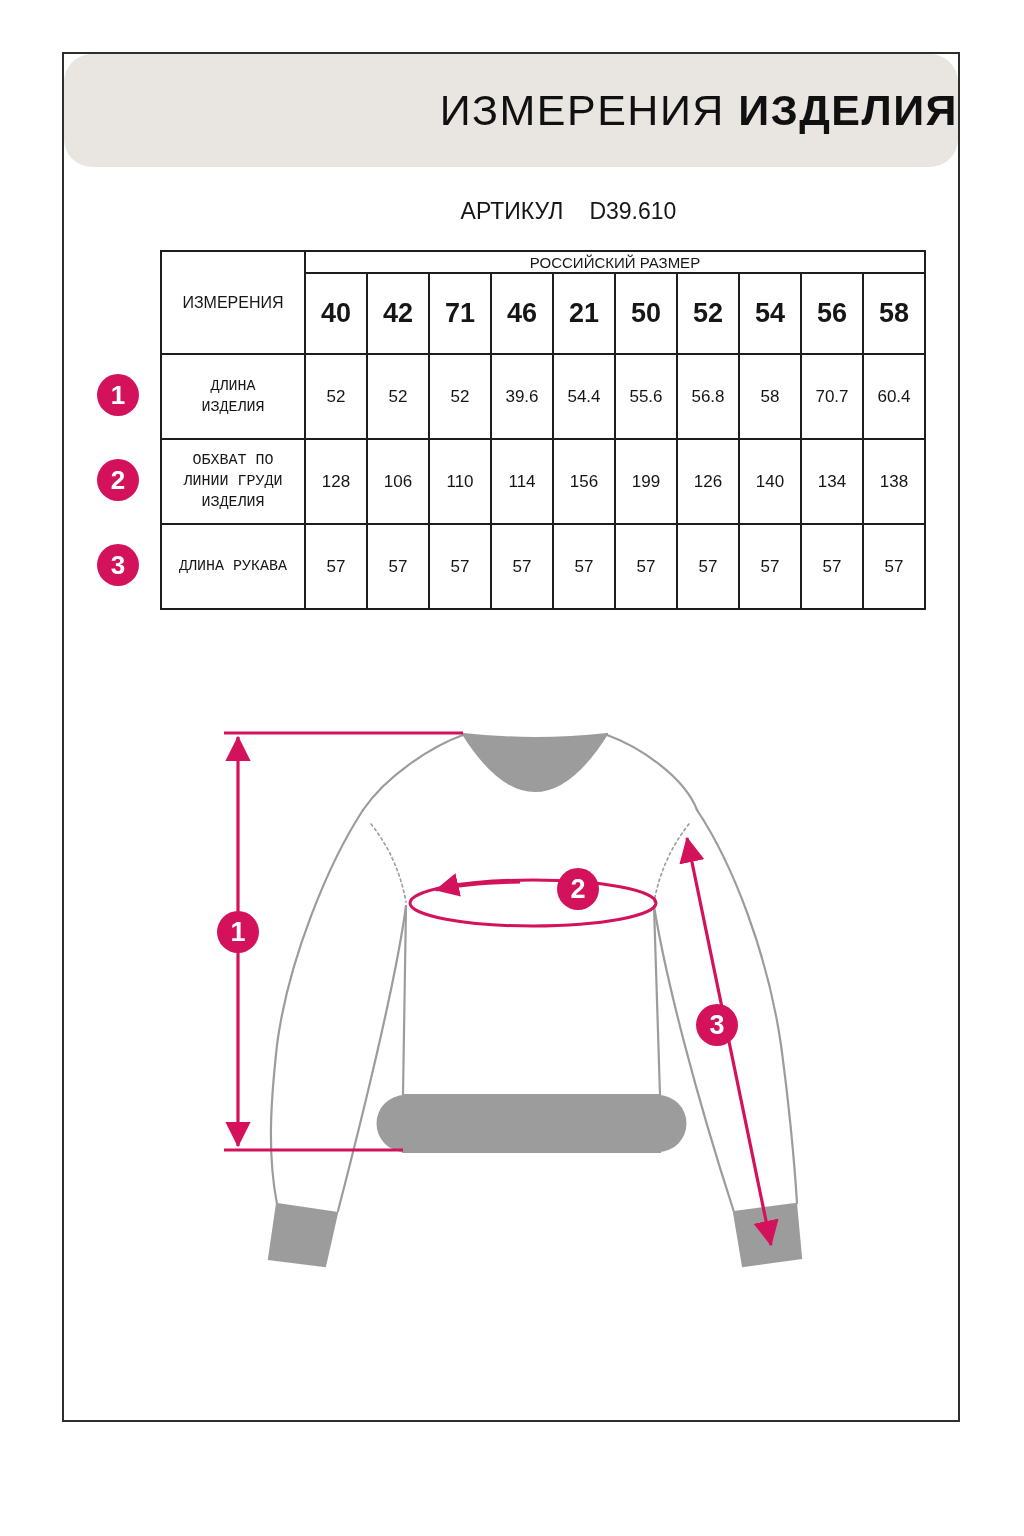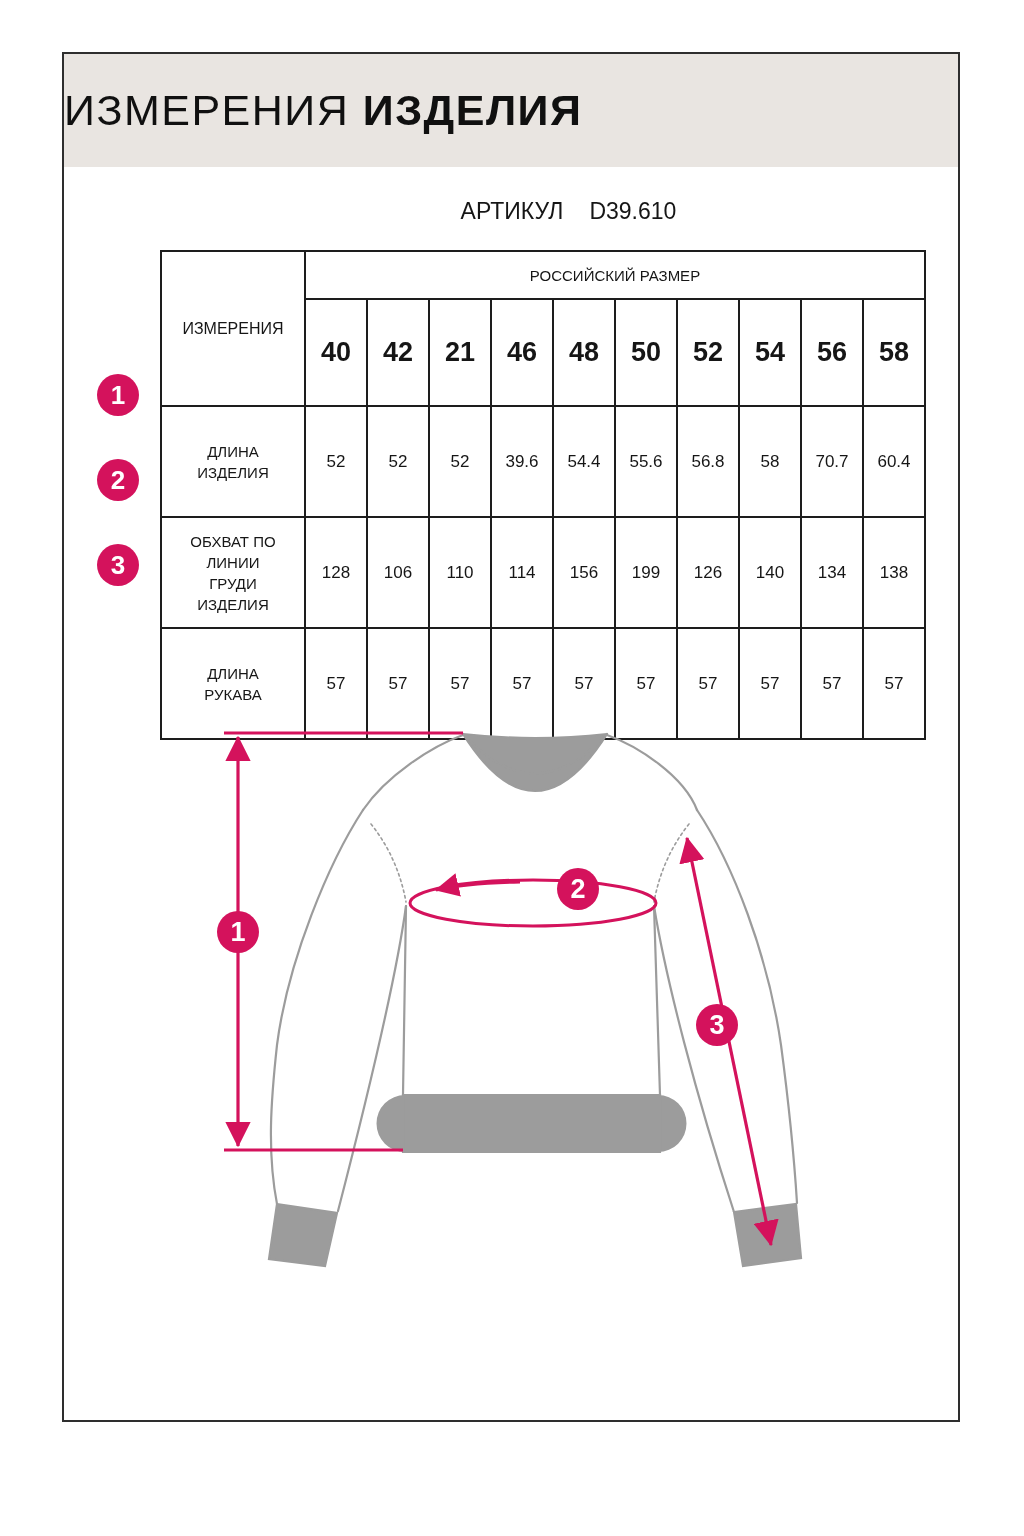--- a/index.html
+++ b/index.html
@@ -1,33 +1,33 @@
 <!DOCTYPE html>
 <html><head>
 <meta charset="utf-8">
 <style>
   html,body{margin:0;padding:0;background:#fff;}
   .page{position:relative;width:1024px;height:1536px;background:#ffffff;overflow:hidden;
         font-family:"Liberation Sans",sans-serif;color:#161616;}
   .frame{position:absolute;left:62px;top:52px;width:898px;height:1370px;
          border:2px solid #2e2e2e;box-sizing:border-box;}
   .band{position:absolute;left:64px;top:54px;width:894px;height:113px;background:#e9e5e1;
-        display:flex;align-items:center;justify-content:flex-start;}
+        display:flex;align-items:center;justify-content:flex-end;border-radius:28px;}
   .title{font-size:43px;letter-spacing:1.5px;white-space:pre;color:#101010;}
   .title .bold{font-weight:700;}
   .article{position:absolute;left:64px;top:198px;width:1009px;text-align:center;font-size:23px;}
   .article .value{margin-left:26px;}
 
   table.sizes{position:absolute;left:160px;top:250px;border-collapse:collapse;table-layout:fixed;}
-  table.sizes td{border:2px solid #1d1d1d;text-align:center;vertical-align:middle;padding:13px;}
+  table.sizes td{border:2px solid #1d1d1d;text-align:center;vertical-align:middle;padding:0;}
   td.c-meas{font-size:16px;}
   td.c-group{height:20px;font-size:15px;}
   tr.r-sizes td{height:79px;font-size:27px;font-weight:700;}
   tr.r-data td{height:83px;font-size:17px;}
-  tr.r-data td.c-label{font-size:15px;padding:0 24px;line-height:1.4;}
+  tr.r-data td.c-label{font-size:15px;padding:0 14px;line-height:1.4;font-family:Liberation Mono, monospace;}
 
   .badge{position:absolute;width:42px;height:42px;border-radius:50%;background:#d4125c;
          color:#fff;font-size:26px;font-weight:700;display:flex;align-items:center;
          justify-content:center;}
   .diagram{position:absolute;left:140px;top:690px;}
   .diagram text{font-family:"Liberation Sans",sans-serif;font-weight:700;font-size:27px;}
 </style>
 </head>
 <body>
 
@@ -57,23 +57,23 @@
         <col style="width:62px">
     </colgroup>
     <tbody>
       <tr>
         <td class="c-meas" rowspan="2">ИЗМЕРЕНИЯ</td>
         <td class="c-group" colspan="10">РОССИЙСКИЙ РАЗМЕР</td>
       </tr>
       <tr class="r-sizes">
         <td>40</td>
         <td>42</td>
+        <td>71</td>
+        <td>46</td>
         <td>21</td>
-        <td>46</td>
-        <td>48</td>
         <td>50</td>
         <td>52</td>
         <td>54</td>
         <td>56</td>
         <td>58</td>
       </tr>
       <tr class="r-data">
         <td class="c-label">ДЛИНА ИЗДЕЛИЯ</td>
         <td>52</td>
         <td>52</td>

